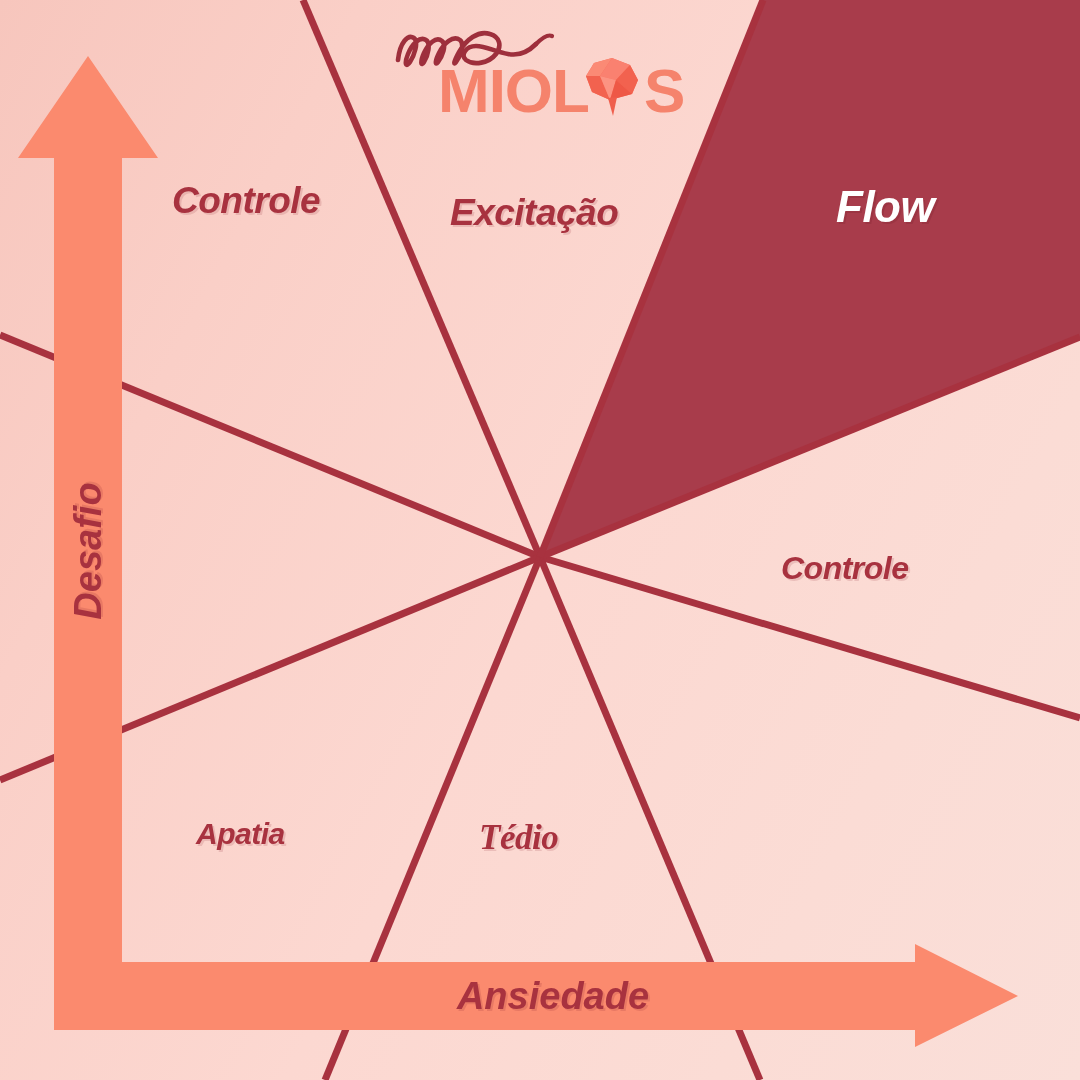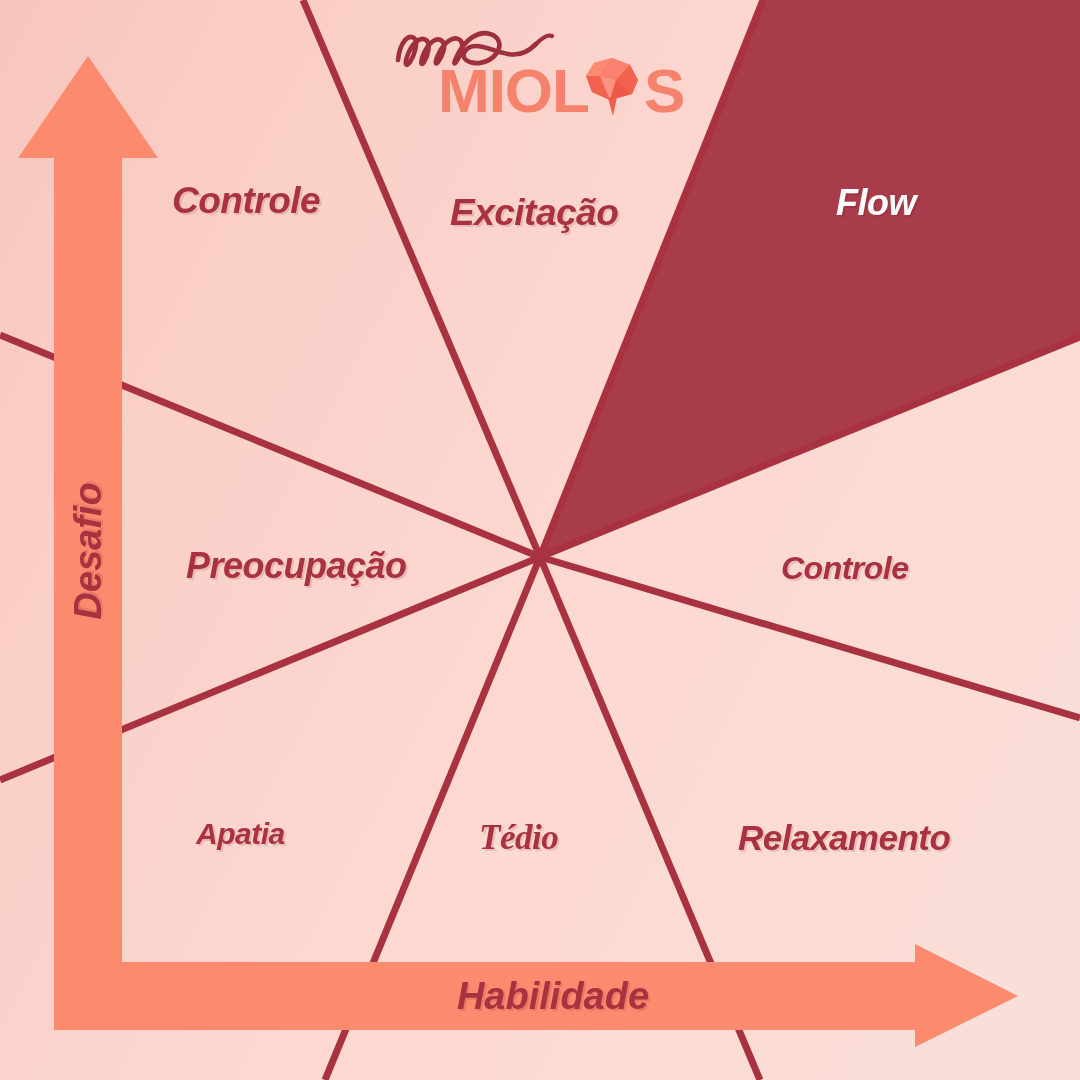--- a/index.html
+++ b/index.html
@@ -34,21 +34,21 @@
   .axis-label {
     position: absolute;
     font-weight: 700;
     font-style: italic;
     color: #a8323f;
     white-space: nowrap;
     text-shadow: 2px 2px 0 rgba(150, 45, 58, 0.18);
   }
   #lbl-ansiedade   { left: 172px; top: 180px;  font-size: 37px; }
   #lbl-excitacao   { left: 450px; top: 192px;  font-size: 37px; }
-  #lbl-flow        { left: 836px; top: 182px;  font-size: 36px; color: #ffffff;
+  #lbl-flow        { left: 836px; top: 182px;  font-size: 44px; color: #ffffff;
                      text-shadow: 2px 2px 0 rgba(120, 30, 42, 0.25); }
   #lbl-preocupacao { left: 186px; top: 545px;  font-size: 36px; }
   #lbl-controle    { left: 781px; top: 550px;  font-size: 32px; }
   #lbl-apatia      { left: 196px; top: 817px;  font-size: 30px; }
   #lbl-tedio       { left: 479px; top: 818px;  font-size: 35px; font-family: Liberation Serif, serif; }
   #lbl-relaxamento { left: 738px; top: 818px;  font-size: 35px; }
 
   #lbl-desafio {
     left: 88px;
     top: 551px;
@@ -121,22 +121,20 @@
         <polygon points="14,20 24,44 30,24" fill="#fc9382"></polygon>
         <polygon points="24,44 46,38 30,24" fill="#ee5846"></polygon>
         <polygon points="22,42 31,41 27,60" fill="#ef5e4c"></polygon>
       </g>
     </svg>
   </div>
 
   <div class="sector-label" id="lbl-ansiedade">Controle</div>
   <div class="sector-label" id="lbl-excitacao">Excitação</div>
   <div class="sector-label" id="lbl-flow">Flow</div>
-  <div class="sector-label" id="lbl-preocupacao">Preocupação</div>
   <div class="sector-label" id="lbl-controle">Controle</div>
   <div class="sector-label" id="lbl-apatia">Apatia</div>
   <div class="sector-label" id="lbl-tedio">Tédio</div>
-  <div class="sector-label" id="lbl-relaxamento">Relaxamento</div>
 
   <div class="axis-label" id="lbl-desafio">Desafio</div>
-  <div class="axis-label" id="lbl-habilidade">Habilidade</div>
+  <div class="axis-label" id="lbl-habilidade">Ansiedade</div>
 
 </div>
 
 </body></html>

